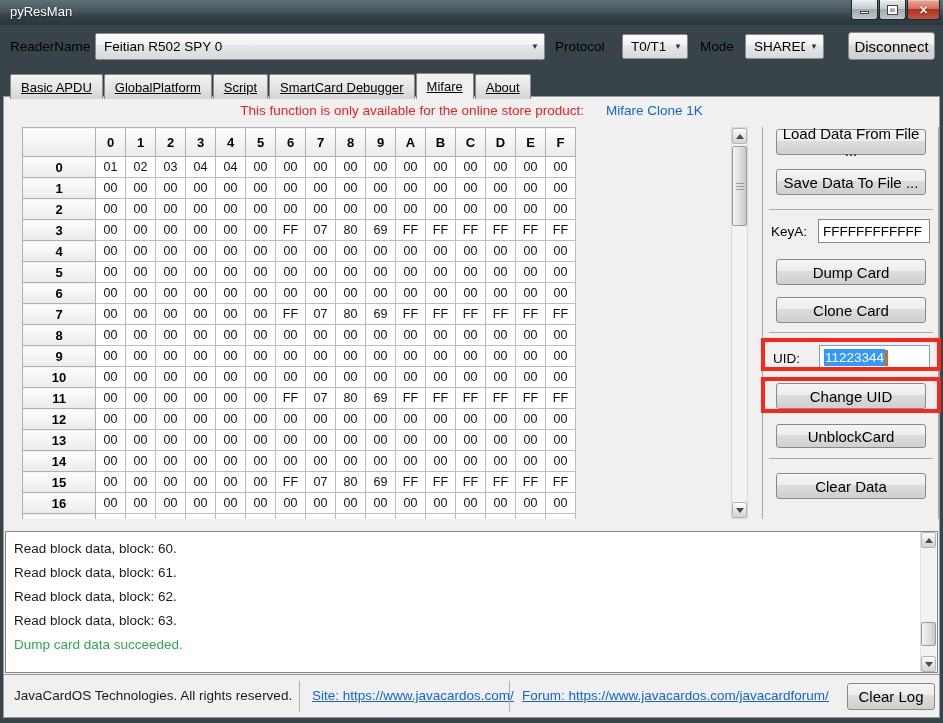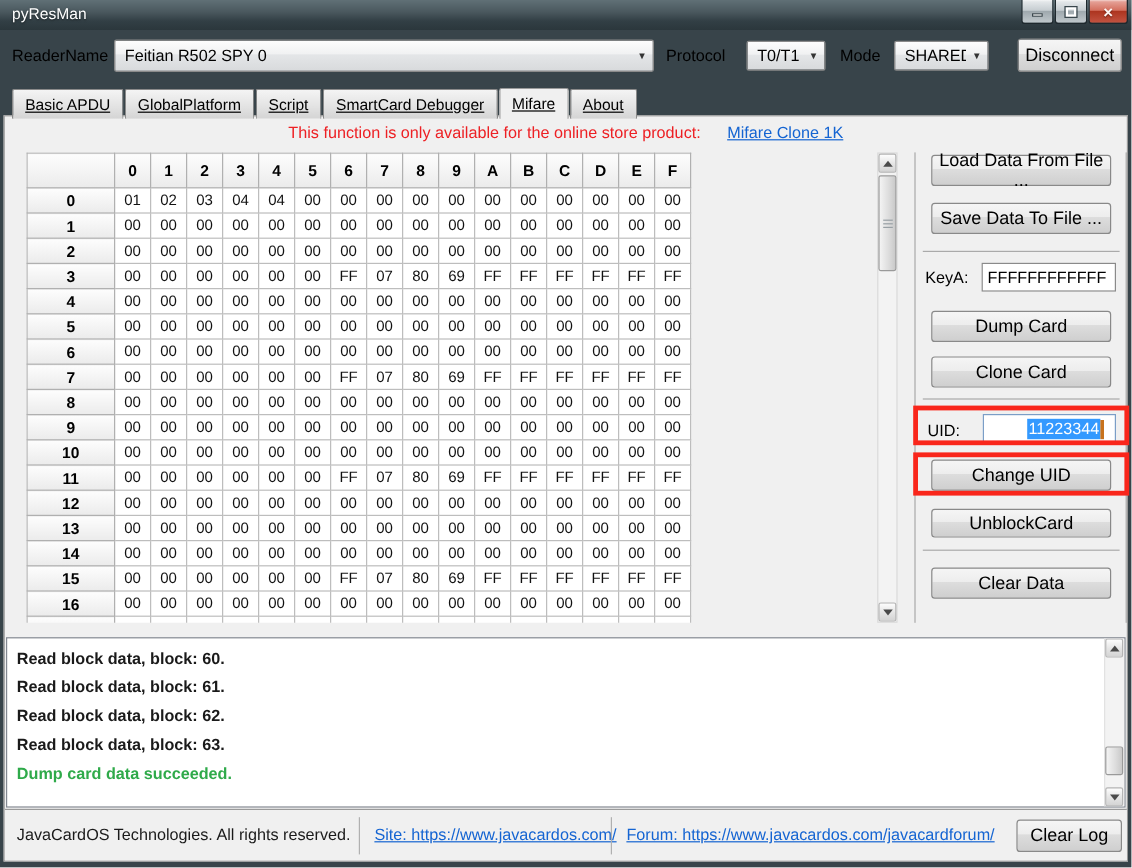--- a/index.html
+++ b/index.html
@@ -37,21 +37,21 @@
     border-radius:2px 2px 0 0; display:flex; align-items:center; cursor:default;text-decoration:underline; }
   .tab.active { height:26px; background:#f0f0f0; position:relative; z-index:4; box-shadow:0 1px 0 #f0f0f0; }
 
   
   .page { position:absolute; left:3px; top:96px; width:937px; height:622px;
     background:#f0f0f0; border:1px solid #9a9a9a; }
 
   .notice { position:absolute; left:0; top:6px; width:100%; display:flex; justify-content:center; gap:22px;
     font-size:13.5px; }
   .notice .ntext { color:#ed2024; }
-  .notice a { color:#1464d2; text-decoration:underline; cursor:pointer; font-size:13.5px; }
+  .notice a { color:#1464d2; cursor:pointer; font-size:13.5px; }
 
   
   .grid-wrap { position:absolute; left:18px; top:30px; width:556px; height:392px; overflow:hidden; }
   table.hexgrid { border-collapse:collapse; table-layout:fixed; width:553px; }
   .hexgrid th, .hexgrid td { border:1px solid #bdbdbd; text-align:center; vertical-align:middle; }
   .hexgrid th { background:linear-gradient(#fdfdfd,#ebebeb); border-color:#b0b0b0; font-size:13px; font-weight:bold; color:#000; }
   .hexgrid tr { height:21px; }
   .hexgrid tr.hdr { height:29px; }
   .hexgrid td { background:#ffffff; font-size:12.5px; color:#111; }
   .hexgrid th.corner, .hexgrid th.rowhdr { width:73px; }
@@ -70,30 +70,30 @@
 
   
   .side { position:absolute; left:758px; top:30px; width:177px; height:392px;
     border-left:1px solid #aaaaaa; border-right:1px solid #aaaaaa; }
   .side .btn { left:13px; width:150px; height:26px; position:absolute; }
   .sep { position:absolute; left:6px; width:164px; height:1px; background:#aaaaaa; }
   .field-label { position:absolute; font-size:13.5px; color:#000; }
   .textbox { position:absolute; background:#fff; border:1px solid #8a8a8a; font-size:13.5px;
     display:flex; align-items:center; padding-left:4px; color:#000; }
   .uid-box { border:1px solid #7b9ec7; }
-  .sel-text { background:#3399ff; color:#fff; padding:1px 1px;margin-left:32px; }
+  .sel-text { background:#3399ff; color:#fff; padding:1px 1px; }
   .caret { display:inline-block; width:3px; height:16px; background:#c8721c; margin-left:0; }
 
   
   .redbox { position:absolute; border:4px solid #f9261b; z-index:6; pointer-events:none; }
 
   
   .log { position:absolute; left:1px; top:434px; width:933px; height:142px; background:#ffffff;
     border:1px solid #828790; overflow:hidden; }
-  .log-content { position:absolute; left:8px; top:5px; right:18px;font-weight:bold; }
+  .log-content { position:absolute; left:8px; top:5px; right:18px; }
   .log-line { font-size:13.5px; line-height:24px; white-space:nowrap; }
   .log .vscroll { right:0; top:0; height:140px; border:none; border-left:1px solid #e2e2e2; }
 
   
   .footer { position:absolute; left:0; top:577px; width:935px; height:43px; border-top:1px solid #9a9a9a; background:#f0f0f0; }
   .footer .copyright { position:absolute; left:10px; top:13px; font-size:13.5px; color:#1a1a1a; }
   .fdiv { position:absolute; top:6px; width:1px; height:31px; background:#b0b0b0; }
   .footer a { position:absolute; top:13px; font-size:13.5px; color:#1464d2; text-decoration:underline; cursor:pointer; white-space:nowrap; }
 </style>
 </head>

